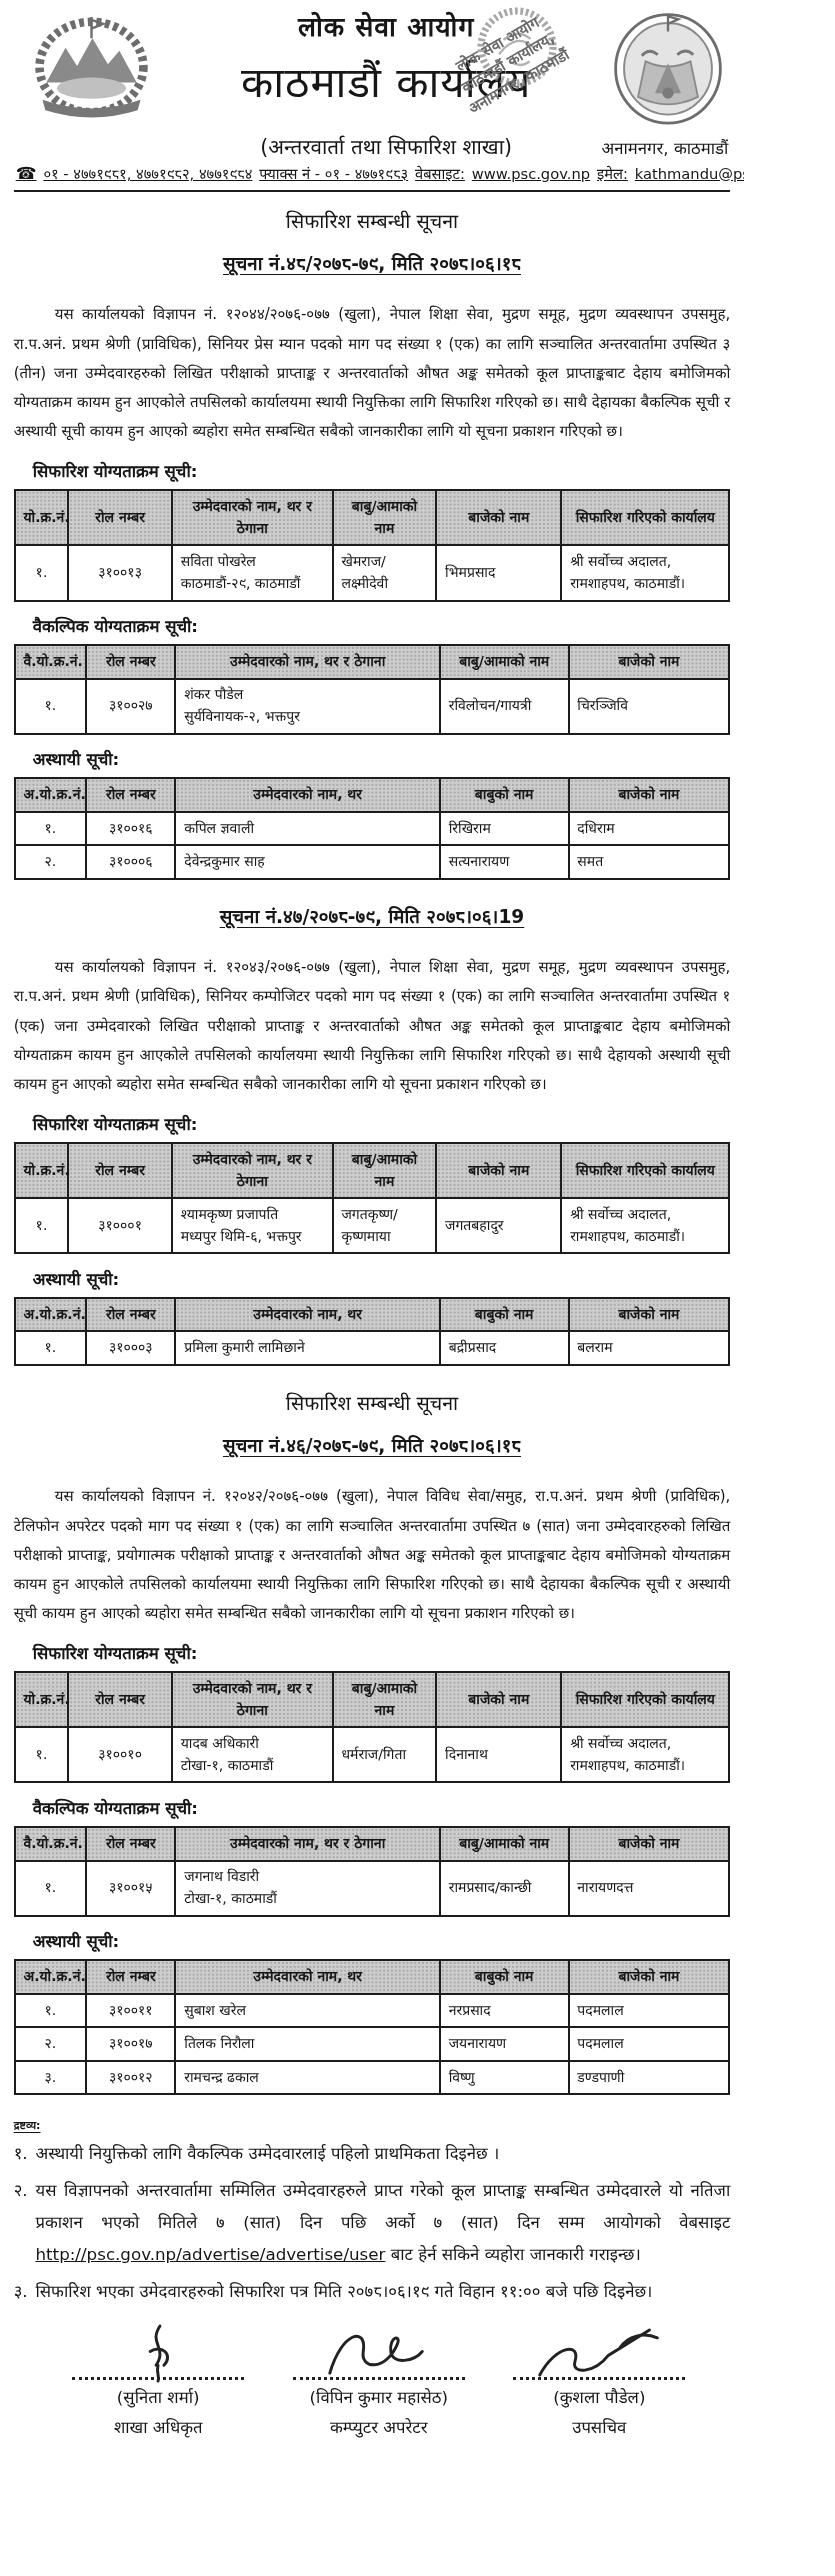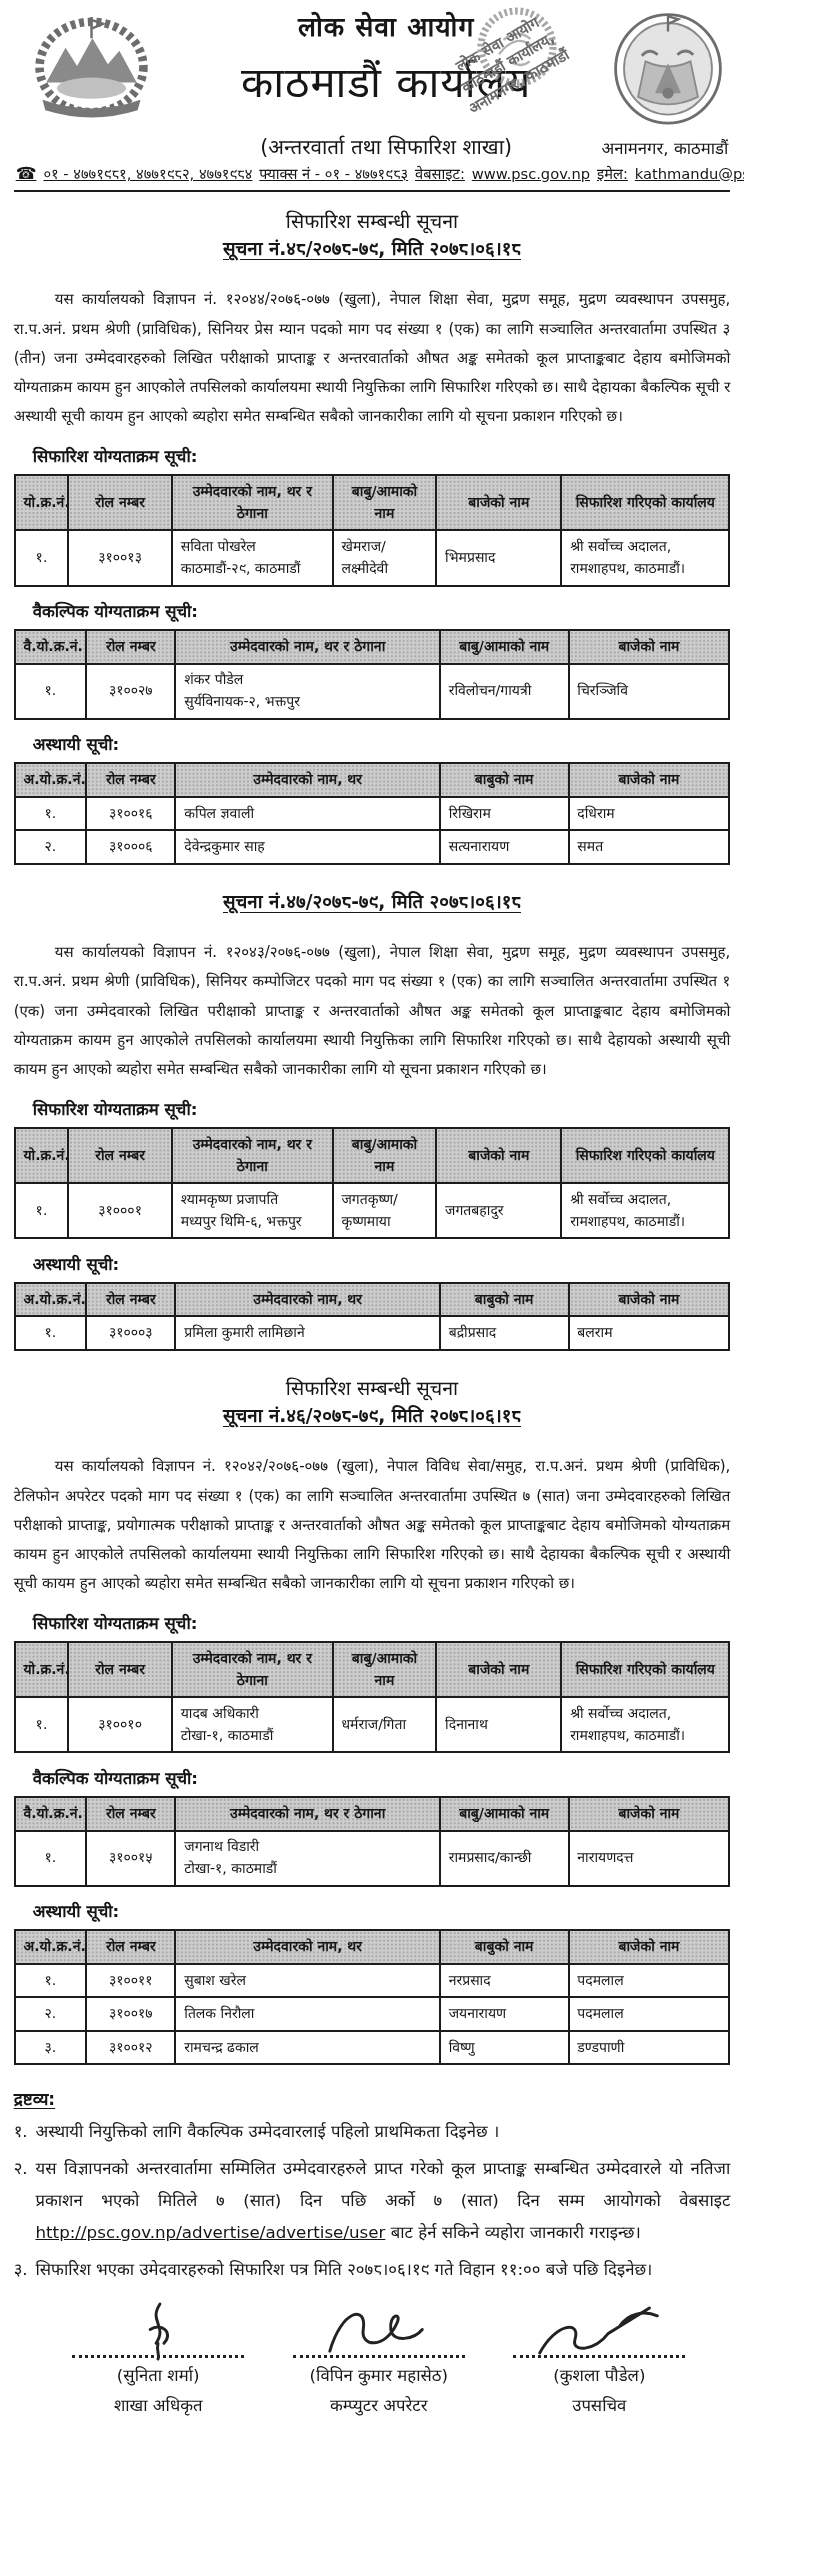--- a/index.html
+++ b/index.html
@@ -24,37 +24,37 @@
   
   .contact-line { border-bottom:2.9px solid #1c1c1c; padding:3.9px 2px 6.9px; font-size:14.7px;
                   display:flex; gap:6.9px; align-items:baseline; white-space:nowrap; }
   .contact-line > span { text-decoration:underline; }
   .phone-icon { font-size:16.7px; }
   .link { text-decoration:underline; }
 
   
   .notice-title { text-align:center; font-size:19.6px; font-weight:400; margin-top:15.7px; }
   .notice-subtitle { text-align:center; font-size:18.6px; font-weight:700; text-decoration:underline;
-                     text-underline-offset:3.9px; margin-top:1px; }
+                     text-underline-offset:3.9px; margin-top:16px; }
   .notice-body { font-size:15px; line-height:1.95; text-align:justify; text-indent:41px; margin-top:25px; }
   .table-label { font-size:16.7px; font-weight:600; margin:12.7px 0 6.9px;padding-left:19px; }
 
   table { width:100%; border-collapse:collapse; font-size:14px; table-layout:fixed; }
   th,td { border:2px solid #1c1c1c; padding:4.9px 7.8px; vertical-align:middle; white-space:pre-line; line-height:1.55; }
   th { background-color:#cdcdcd; background-image:radial-gradient(#a9a9a9 0.8px, rgba(0,0,0,0) 0.9px);
        background-size:3.9px 3.9px; font-weight:600; text-align:center; }
   td { text-align:left; }
   td:nth-child(1), td:nth-child(2) { text-align:center; }
   .t6 th:nth-child(1){width:7.5%} .t6 th:nth-child(2){width:14.5%} .t6 th:nth-child(3){width:22.5%}
   .t6 th:nth-child(4){width:14.5%} .t6 th:nth-child(5){width:17.5%} .t6 th:nth-child(6){width:23.5%}
   .t5 th:nth-child(1){width:10%} .t5 th:nth-child(2){width:12.5%} .t5 th:nth-child(3){width:37%}
   .t5 th:nth-child(4){width:18%} .t5 th:nth-child(5){width:22.5%}
 
   
-  .notes-label { font-size:17px; font-weight:700; text-decoration:underline; text-underline-offset:2.9px; margin-top:21.6px; }
+  .notes-label { font-size:11px; font-weight:700; text-decoration:underline; text-underline-offset:2.9px; margin-top:21.6px; }
   .note-item { display:flex; gap:7.8px; font-size:16.7px; line-height:1.9; margin-top:5.9px; text-align:justify; }
   .note-num { flex:0 0 auto; }
   .note-text { flex:1 1 auto; }
 
   
   .signatures { display:flex; justify-content:space-between; margin-top:13.7px; padding:0 25.5px 0 39px; }
   .sig { text-align:center; position:relative; width:211px; }
   .sig-scribble { height:61px; display:block; margin:0 auto -5.9px; }
   .sig-line { width:172px; margin:0 auto; border-bottom:3.9px dotted #222; }
   .sig-name { font-size:16.7px; margin-top:4.9px; }
@@ -196,21 +196,21 @@
             <td>३१०००६</td>
             <td>देवेन्द्रकुमार साह</td>
             <td>सत्यनारायण</td>
             <td>समत</td>
           </tr>
         </tbody>
       </table>
   </section>
 
   <section>
-    <h3 class="notice-subtitle" style="margin-top:23.5px;">सूचना नं.४७/२०७८-७९, मिति २०७८।०६।१८</h3>
+    <h3 class="notice-subtitle" style="margin-top:23.5px;">सूचना नं.४७/२०७८-७९, मिति २०७८।०६।19</h3>
     <p class="notice-body">यस कार्यालयको विज्ञापन नं. १२०४३/२०७६-०७७ (खुला), नेपाल शिक्षा सेवा, मुद्रण समूह, मुद्रण व्यवस्थापन उपसमुह, रा.प.अनं. प्रथम श्रेणी (प्राविधिक), सिनियर कम्पोजिटर पदको माग पद संख्या १ (एक) का लागि सञ्चालित अन्तरवार्तामा उपस्थित १ (एक) जना उम्मेदवारको लिखित परीक्षाको प्राप्ताङ्क र अन्तरवार्ताको औषत अङ्क समेतको कूल प्राप्ताङ्कबाट देहाय बमोजिमको योग्यताक्रम कायम हुन आएकोले तपसिलको कार्यालयमा स्थायी नियुक्तिका लागि सिफारिश गरिएको छ। साथै देहायको अस्थायी सूची कायम हुन आएको ब्यहोरा समेत सम्बन्धित सबैको जानकारीका लागि यो सूचना प्रकाशन गरिएको छ।</p>
 
     <div class="table-label">सिफारिश योग्यताक्रम सूची:</div>
     <table class="t6">
         <thead>
           <tr>
             <th>यो.क्र.नं.</th>
             <th>रोल नम्बर</th>
             <th>उम्मेदवारको नाम, थर र ठेगाना</th>
             <th>बाबु/आमाको नाम</th>

